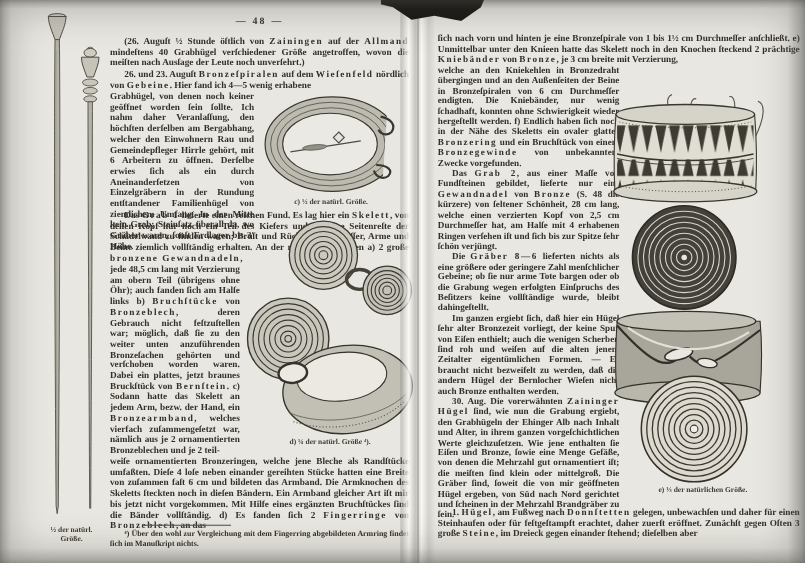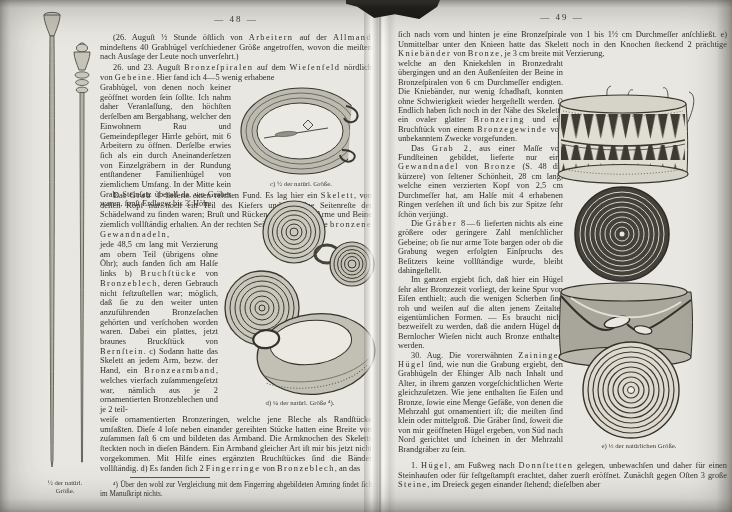--- a/index.html
+++ b/index.html
@@ -1,18 +1,18 @@
 <!DOCTYPE html>
 <html><head>
 <meta charset="utf-8">
 <style>
   html,body{margin:0;padding:0;}
   body{width:732px;height:512px;overflow:hidden;background:#b9b8b3;
        font-family:"Liberation Serif","DejaVu Serif",serif;}
-  #scan{position:relative;width:732px;height:512px;background:#e9e7e1;overflow:hidden;}
+  #scan{position:relative;width:732px;height:512px;background:#e9e7e1;overflow:hidden;font-weight:bold;}
   #scan::after{content:"";position:absolute;inset:0;pointer-events:none;
        box-shadow:inset 0 0 36px 8px rgba(70,68,62,.35), inset 0 0 5px rgba(0,0,0,.18);}
   .txt{position:absolute;font-size:8.4px;line-height:9.7px;color:#332f29;
        text-align:justify;text-justify:inter-word;}
   .txt p{margin:0;}
   .ind{text-indent:13px;}
   .sp{letter-spacing:1.4px;}
   .hdr{position:absolute;font-size:9px;letter-spacing:2px;color:#3a362f;text-align:center;}
   .cap{position:absolute;font-size:6.8px;color:#403c35;text-align:center;line-height:8px;}
   .fig{position:absolute;}
@@ -56,21 +56,21 @@
       <ellipse cx="52" cy="76.5" rx="6.4" ry="3" fill="#c9c6bc" stroke="#4e4b43" stroke-width="0.8"></ellipse>
       <ellipse cx="52" cy="84" rx="5.8" ry="2.9" fill="#c9c6bc" stroke="#4e4b43" stroke-width="0.8"></ellipse>
       <path d="M50,86.5 C50,180 51,330 51.5,456 L52.5,456 C53,330 54,180 54,86.5 Z" fill="#b5b2a8" stroke="#4e4b43" stroke-width="0.8"></path>
     </svg>
   </div>
   <div class="cap" style="left:22px;top:479px;width:86px;">
     <span>½ der natürl.</span><br>
     <span>Größe.</span>
   </div>
 
-  <div class="txt ind" style="left:100px;top:33px;width:272px;"><span>(26. Auguſt ½ Stunde öſtlich von </span><span class="sp">Arbeitern</span><span> auf der </span><span class="sp">Allmand</span><span> mindeſtens 40 Grabhügel verſchiedener Größe angetroffen, wovon die meiſten nach Ausſage der Leute noch unverſehrt.)</span></div>
+  <div class="txt ind" style="left:100px;top:33px;width:272px;"><span>(26. Auguſt ½ Stunde öſtlich von </span><span class="sp">Zainingen</span><span> auf der </span><span class="sp">Allmand</span><span> mindeſtens 40 Grabhügel verſchiedener Größe angetroffen, wovon die meiſten nach Ausſage der Leute noch unverſehrt.)</span></div>
   <div class="txt ind" style="left:100px;top:63px;width:272px;"><span>26. und 23. Auguſt </span><span class="sp">Bronzeſpiralen</span><span> auf dem </span><span class="sp">Wieſenfeld</span><span> nördlich von </span><span class="sp">Gebeine</span><span>. Hier fand ich 4—5 wenig erhabene</span></div>
   <div class="txt" style="left:100px;top:83px;width:131px;"><span>Grabhügel, von denen noch keiner geöffnet worden ſein ſollte. Ich nahm daher Veranlaſſung, den höchſten derſelben am Bergabhang, welcher den Einwohnern Rau und Gemeindepfleger Hirrle gehört, mit 6 Arbeitern zu öffnen. Derſelbe erwies ſich als ein durch Aneinanderſetzen von Einzelgräbern in der Rundung entſtandener Familienhügel von ziemlichem Umfang. In der Mitte kein Grab; Steinſatz überall da, wo Gräber waren, ſonſt Erdlager bis 3′ Höhe.</span></div>
 
   <div class="fig" style="left:228px;top:84px;">
     <svg width="146" height="94" viewBox="0 0 146 94">
       <ellipse cx="74" cy="47" rx="61" ry="43" fill="#bdbab0" stroke="#3a3731" stroke-width="1.1"></ellipse>
       <ellipse cx="73" cy="47" rx="55" ry="38" fill="none" stroke="#57544c" stroke-width="0.8"></ellipse>
       <ellipse cx="73" cy="47" rx="49" ry="33" fill="none" stroke="#57544c" stroke-width="0.8"></ellipse>
       <ellipse cx="72" cy="47" rx="43" ry="28" fill="#ebe9e3" stroke="#3a3731" stroke-width="1"></ellipse>
       <polygon points="124,16 146,26 146,64 120,78" fill="#e9e7e1"></polygon>
@@ -124,21 +124,20 @@
       </g>
     </svg>
   </div>
   <div class="cap" style="left:224px;top:399px;width:152px;">d) ¼ der natürl. Größe ⁴).</div>
 
   <div class="txt" style="left:100px;top:415px;width:272px;"><span>weiſe ornamentierten Bronzeringen, welche jene Bleche als Randſtücke umfaßten. Dieſe 4 loſe neben einander gereihten Stücke hatten eine Breite von zuſammen faſt 6 cm und bildeten das Armband. Die Armknochen des Skeletts ſteckten noch in dieſen Bändern. Ein Armband gleicher Art iſt mir bis jetzt nicht vorgekommen. Mit Hilfe eines ergänzten Bruchſtückes ſind die Bänder vollſtändig. d) Es fanden ſich 2 </span><span class="sp">Fingerringe</span><span> von </span><span class="sp">Bronzeblech</span><span>, an das</span></div>
 
   <div class="rule" style="left:130px;top:477px;width:80px;"></div>
   <div class="txt fn ind" style="left:100px;top:481px;width:272px;"><span>⁴) Über den wohl zur Vergleichung mit dem Fingerring abgebildeten Armring findet ſich im Manuſkript nichts.</span></div>
 
-  <div class="hdr" style="left:398px;top:12px;width:328px;">— 49 —</div>
 
   <div class="txt" style="left:398px;top:30px;width:329px;"><span>ſich nach vorn und hinten je eine Bronzeſpirale von 1 bis 1½ cm Durchmeſſer anſchließt. e) Unmittelbar unter den Knieen hatte das Skelett noch in den Knochen ſteckend 2 prächtige </span><span class="sp">Kniebänder</span><span> von </span><span class="sp">Bronze</span><span>, je 3 cm breite mit Verzierung,</span></div>
 
   <div class="txt" style="left:398px;top:59px;width:165px;font-size:8.3px;line-height:9.4px;">
     <p><span>welche an den Kniekehlen in Bronzedraht übergingen und an den Außenſeiten der Beine in Bronzeſpiralen von 6 cm Durchmeſſer endigten. Die Kniebänder, nur wenig ſchadhaft, konnten ohne Schwierigkeit wieder hergeſtellt werden. f) Endlich haben ſich noch in der Nähe des Skeletts ein ovaler glatter </span><span class="sp">Bronzering</span><span> und ein Bruchſtück von einem </span><span class="sp">Bronzegewinde</span><span> von unbekanntem Zwecke vorgefunden.</span></p>
     <p class="ind"><span>Das </span><span class="sp">Grab 2</span><span>, aus einer Maſſe von Fundſteinen gebildet, lieferte nur eine </span><span class="sp">Gewandnadel</span><span> von </span><span class="sp">Bronze</span><span> (S. 48 die kürzere) von ſeltener Schönheit, 28 cm lang, welche einen verzierten Kopf von 2,5 cm Durchmeſſer hat, am Halſe mit 4 erhabenen Ringen verſehen iſt und ſich bis zur Spitze ſehr ſchön verjüngt.</span></p>
     <p class="ind"><span>Die </span><span class="sp">Gräber 8—6</span><span> lieferten nichts als eine größere oder geringere Zahl menſchlicher Gebeine; ob ſie nur arme Tote bargen oder ob die Grabung wegen erfolgten Einſpruchs des Beſitzers keine vollſtändige wurde, bleibt dahingeſtellt.</span></p>
     <p class="ind"><span>Im ganzen ergiebt ſich, daß hier ein Hügel ſehr alter Bronzezeit vorliegt, der keine Spur von Eiſen enthielt; auch die wenigen Scherben ſind roh und weiſen auf die alten jenem Zeitalter eigentümlichen Formen. — Es braucht nicht bezweifelt zu werden, daß die andern Hügel der Bernlocher Wieſen nicht auch Bronze enthalten werden.</span></p>
     <p class="ind"><span>30. Aug. Die vorerwähnten </span><span class="sp">Zaininger</span><span> </span><span class="sp">Hügel</span><span> ſind, wie nun die Grabung ergiebt, den Grabhügeln der Ehinger Alb nach Inhalt und Alter, in ihrem ganzen vorgeſchichtlichen Werte gleichzuſetzen. Wie jene enthalten ſie Eiſen und Bronze, ſowie eine Menge Gefäße, von denen die Mehrzahl gut ornamentiert iſt; die meiſten ſind klein oder mittelgroß. Die Gräber ſind, ſoweit die von mir geöffneten Hügel ergeben, von Süd nach Nord gerichtet und ſcheinen in der Mehrzahl Brandgräber zu ſein.</span></p>
   </div>

